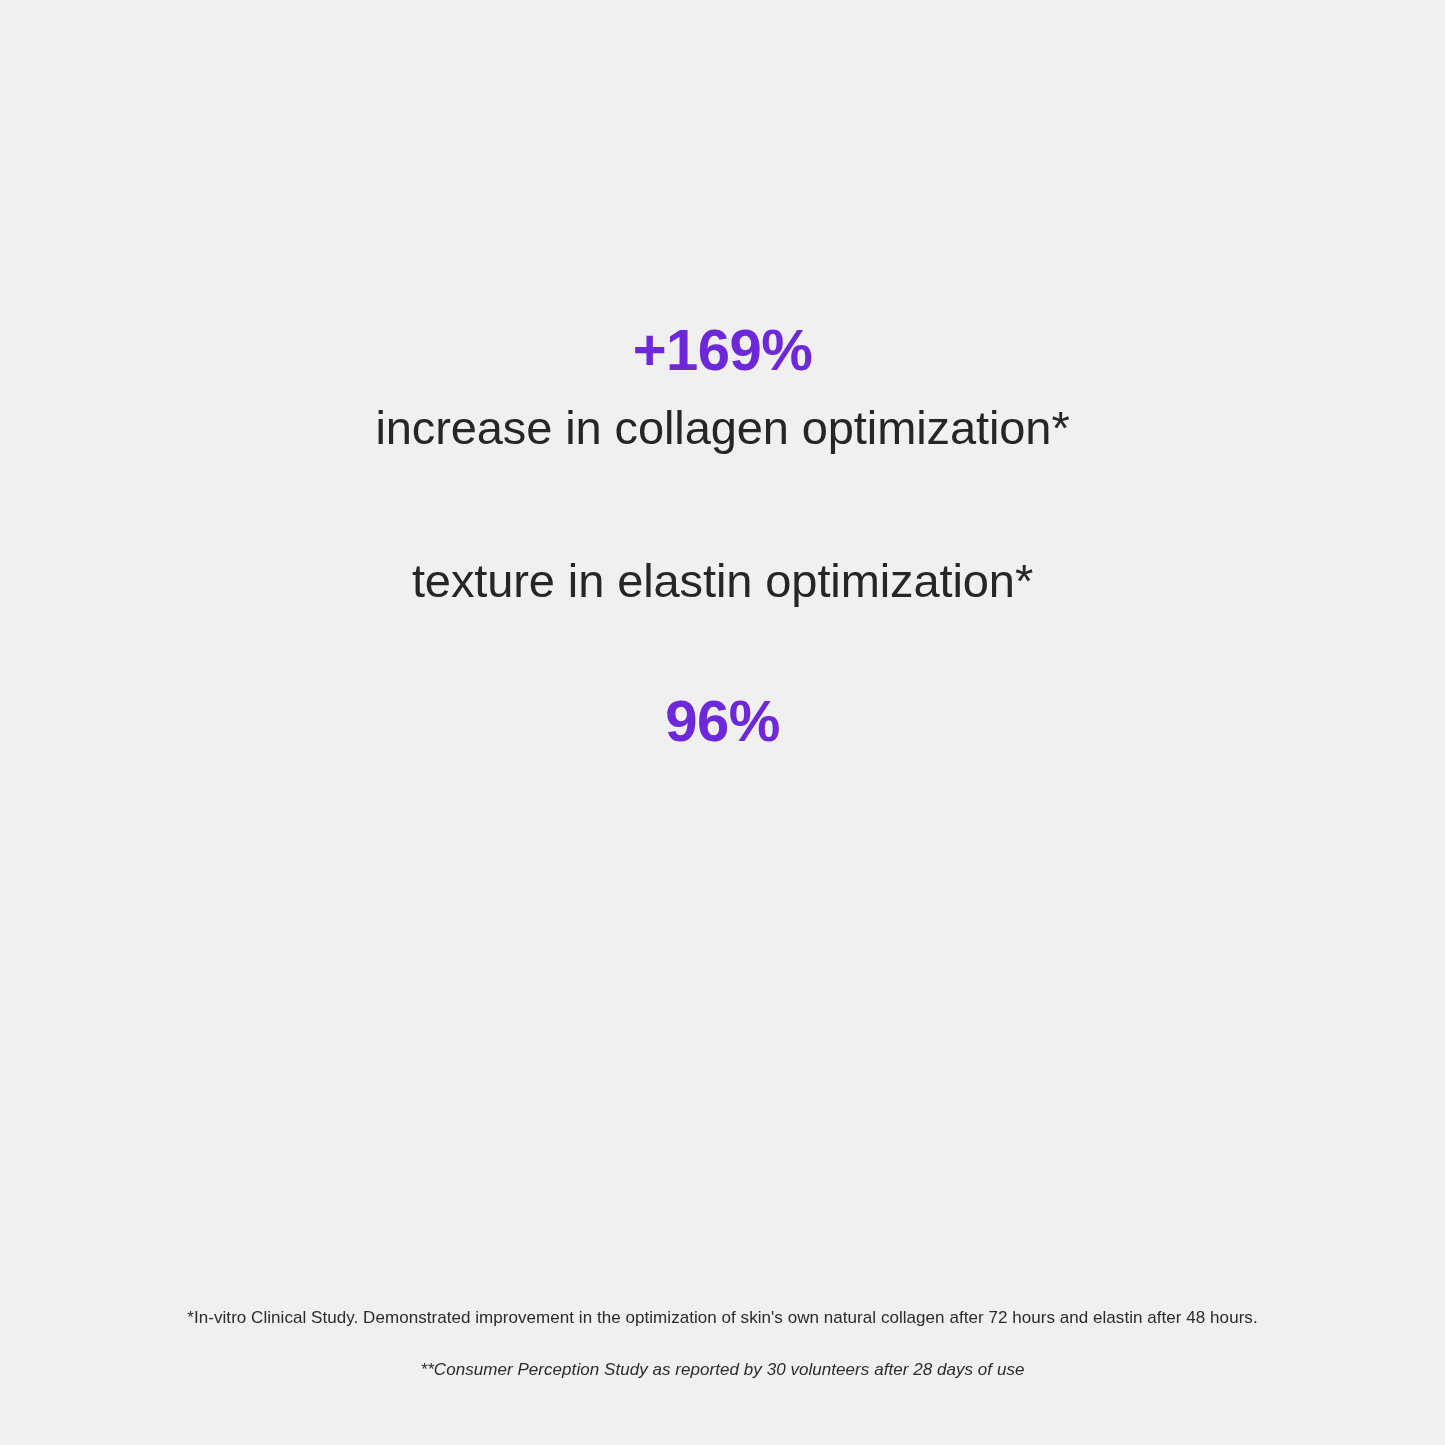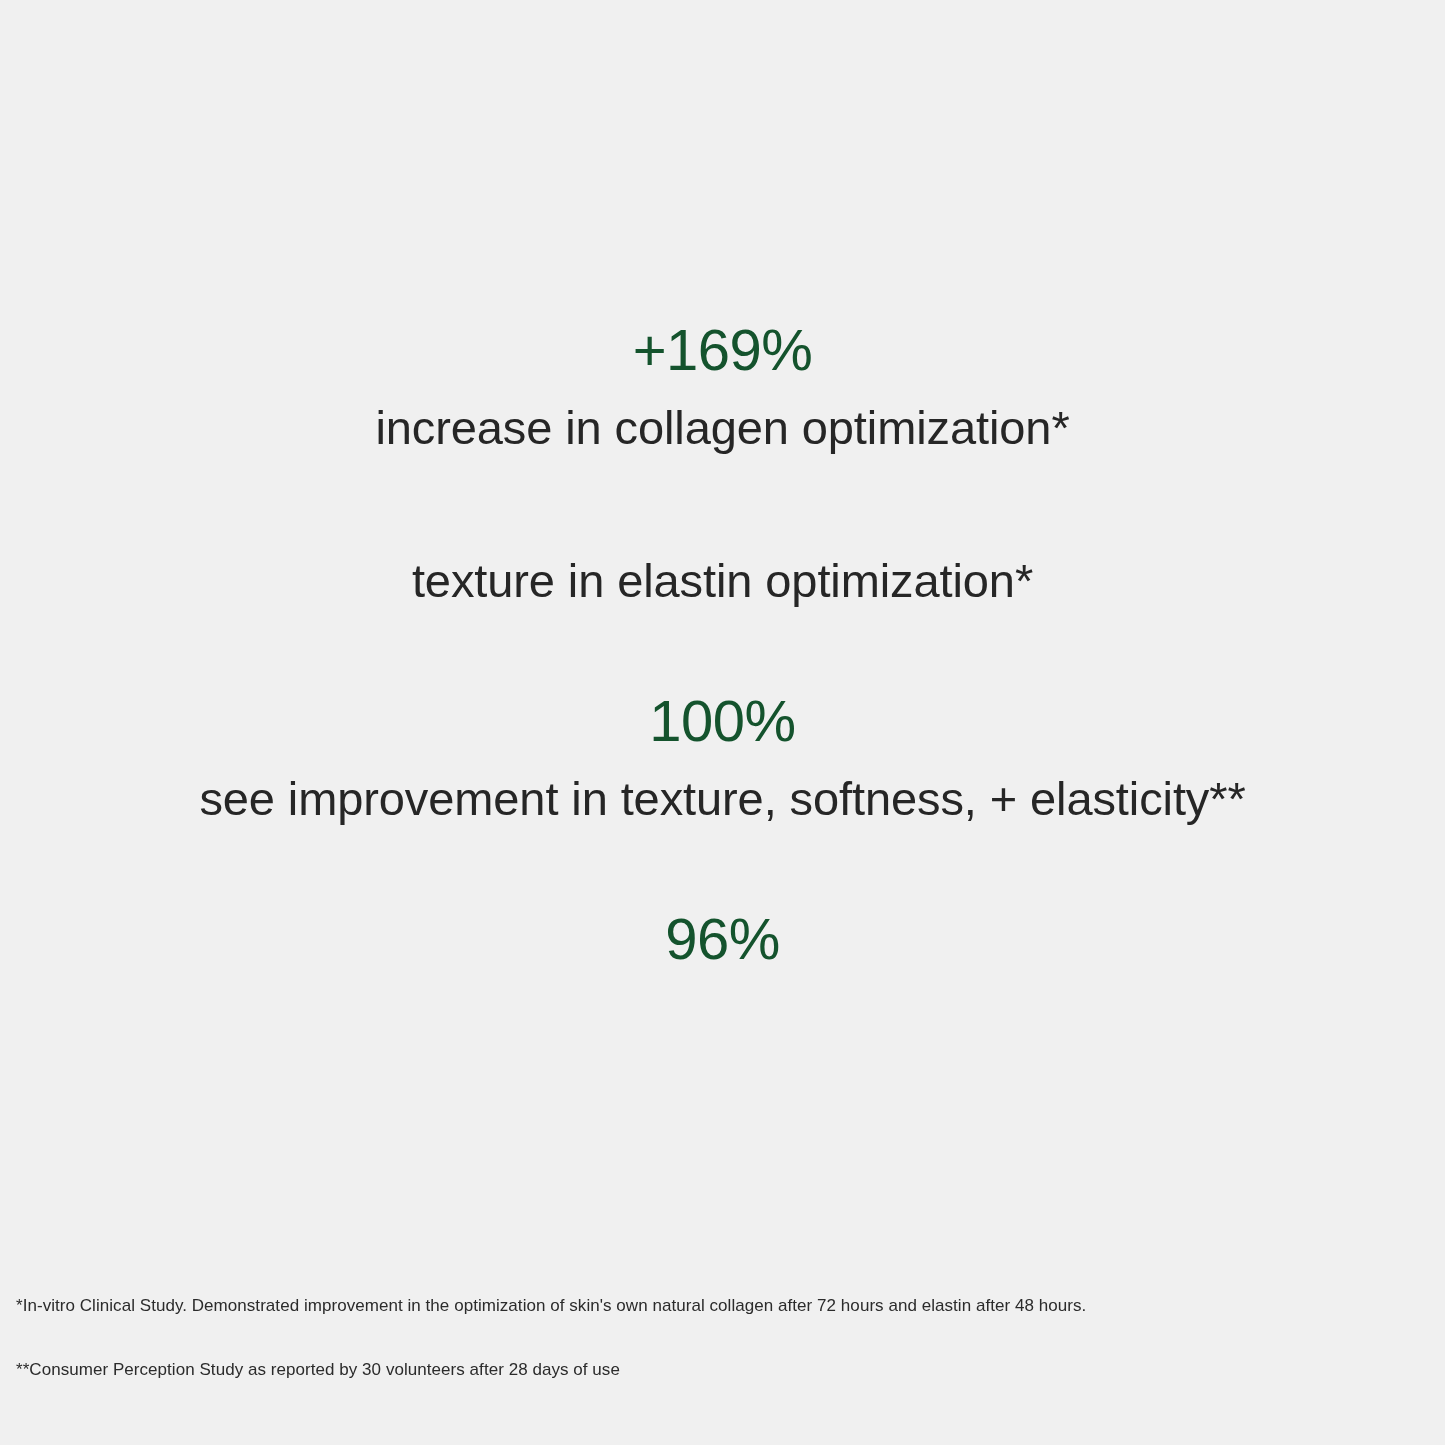--- a/index.html
+++ b/index.html
@@ -33,69 +33,67 @@
   }
   .stat {
     width: 100%;
     text-align: center;
   }
   .stat + .stat {
     margin-top: 78px;
   }
   .stat-value {
     font-size: 58px;
-    font-weight: 400;
+    font-weight: 700;
     letter-spacing: -0.5px;
     line-height: 1.12;
-    color: #14532d;
+    color: #6d28d9;
   }
   .stat-label {
     font-size: 47px;
     font-weight: 400;
     line-height: 1.3;
     color: #262626;
     margin-top: 14px;
     letter-spacing: -0.1px;
   }
   .footnotes {
     position: absolute;
-    left: 16px;
+    left: 0;
     right: 0;
     bottom: 62px;
+    text-align: center;
   }
   .footnote {
     font-size: 17px;
     color: #2b2b2b;
     line-height: 1.45;
     letter-spacing: 0.05px;
   }
   .footnote + .footnote {
-    margin-top: 40px;
+    margin-top: 28px;
+    font-style: italic;
   }
 </style>
 </head>
 <body>
 
 <div class="page">
 
   <div class="stats">
 
     <div class="stat">
       <div class="stat-value">+169%</div>
       <div class="stat-label">increase in collagen optimization*</div>
     </div>
 
     <div class="stat">
       <div class="stat-label">texture in elastin optimization*</div>
     </div>
 
-    <div class="stat">
-      <div class="stat-value">100%</div>
-      <div class="stat-label">see improvement in texture, softness, + elasticity**</div>
-    </div>
 
     <div class="stat">
       <div class="stat-value">96%</div>
     </div>
 
   </div>
 
   <div class="footnotes">
     <div class="footnote">*In-vitro Clinical Study. Demonstrated improvement in the optimization of skin's own natural collagen after 72 hours and elastin after 48 hours.</div>
     <div class="footnote">**Consumer Perception Study as reported by 30 volunteers after 28 days of use</div>

